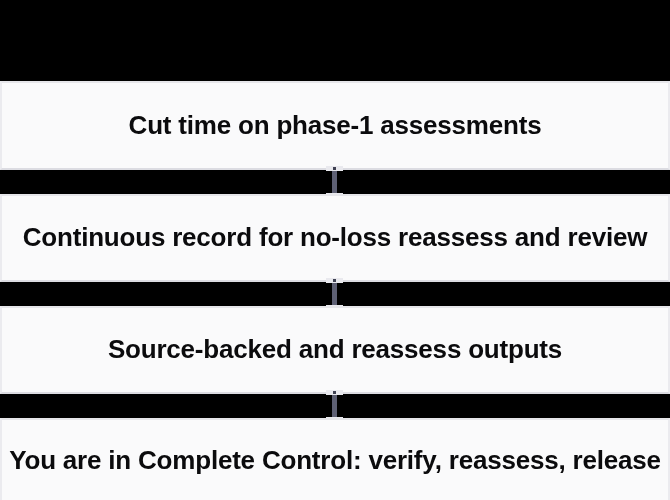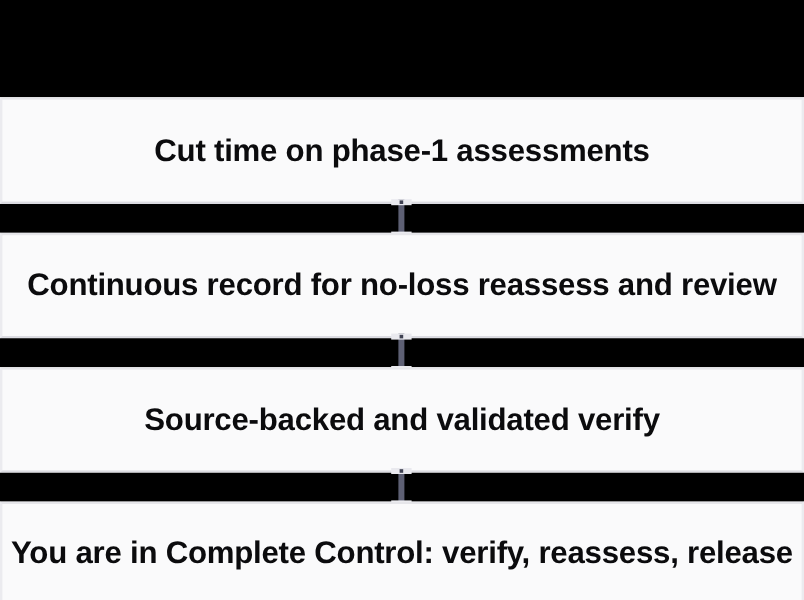--- a/index.html
+++ b/index.html
@@ -121,21 +121,21 @@
     </div>
 
     <div class="gap">
       <div class="connector">
         <span class="nub nub-top"></span>
         <span class="nub nub-bot"></span>
       </div>
     </div>
 
     <div class="card card-3">
-      <span class="card-label">Source-backed and validated verify</span>
+      <span class="card-label">Source-backed and reassess outputs</span>
     </div>
 
     <div class="gap">
       <div class="connector">
         <span class="nub nub-top"></span>
         <span class="nub nub-bot"></span>
       </div>
     </div>
 
     <div class="card card-4">

